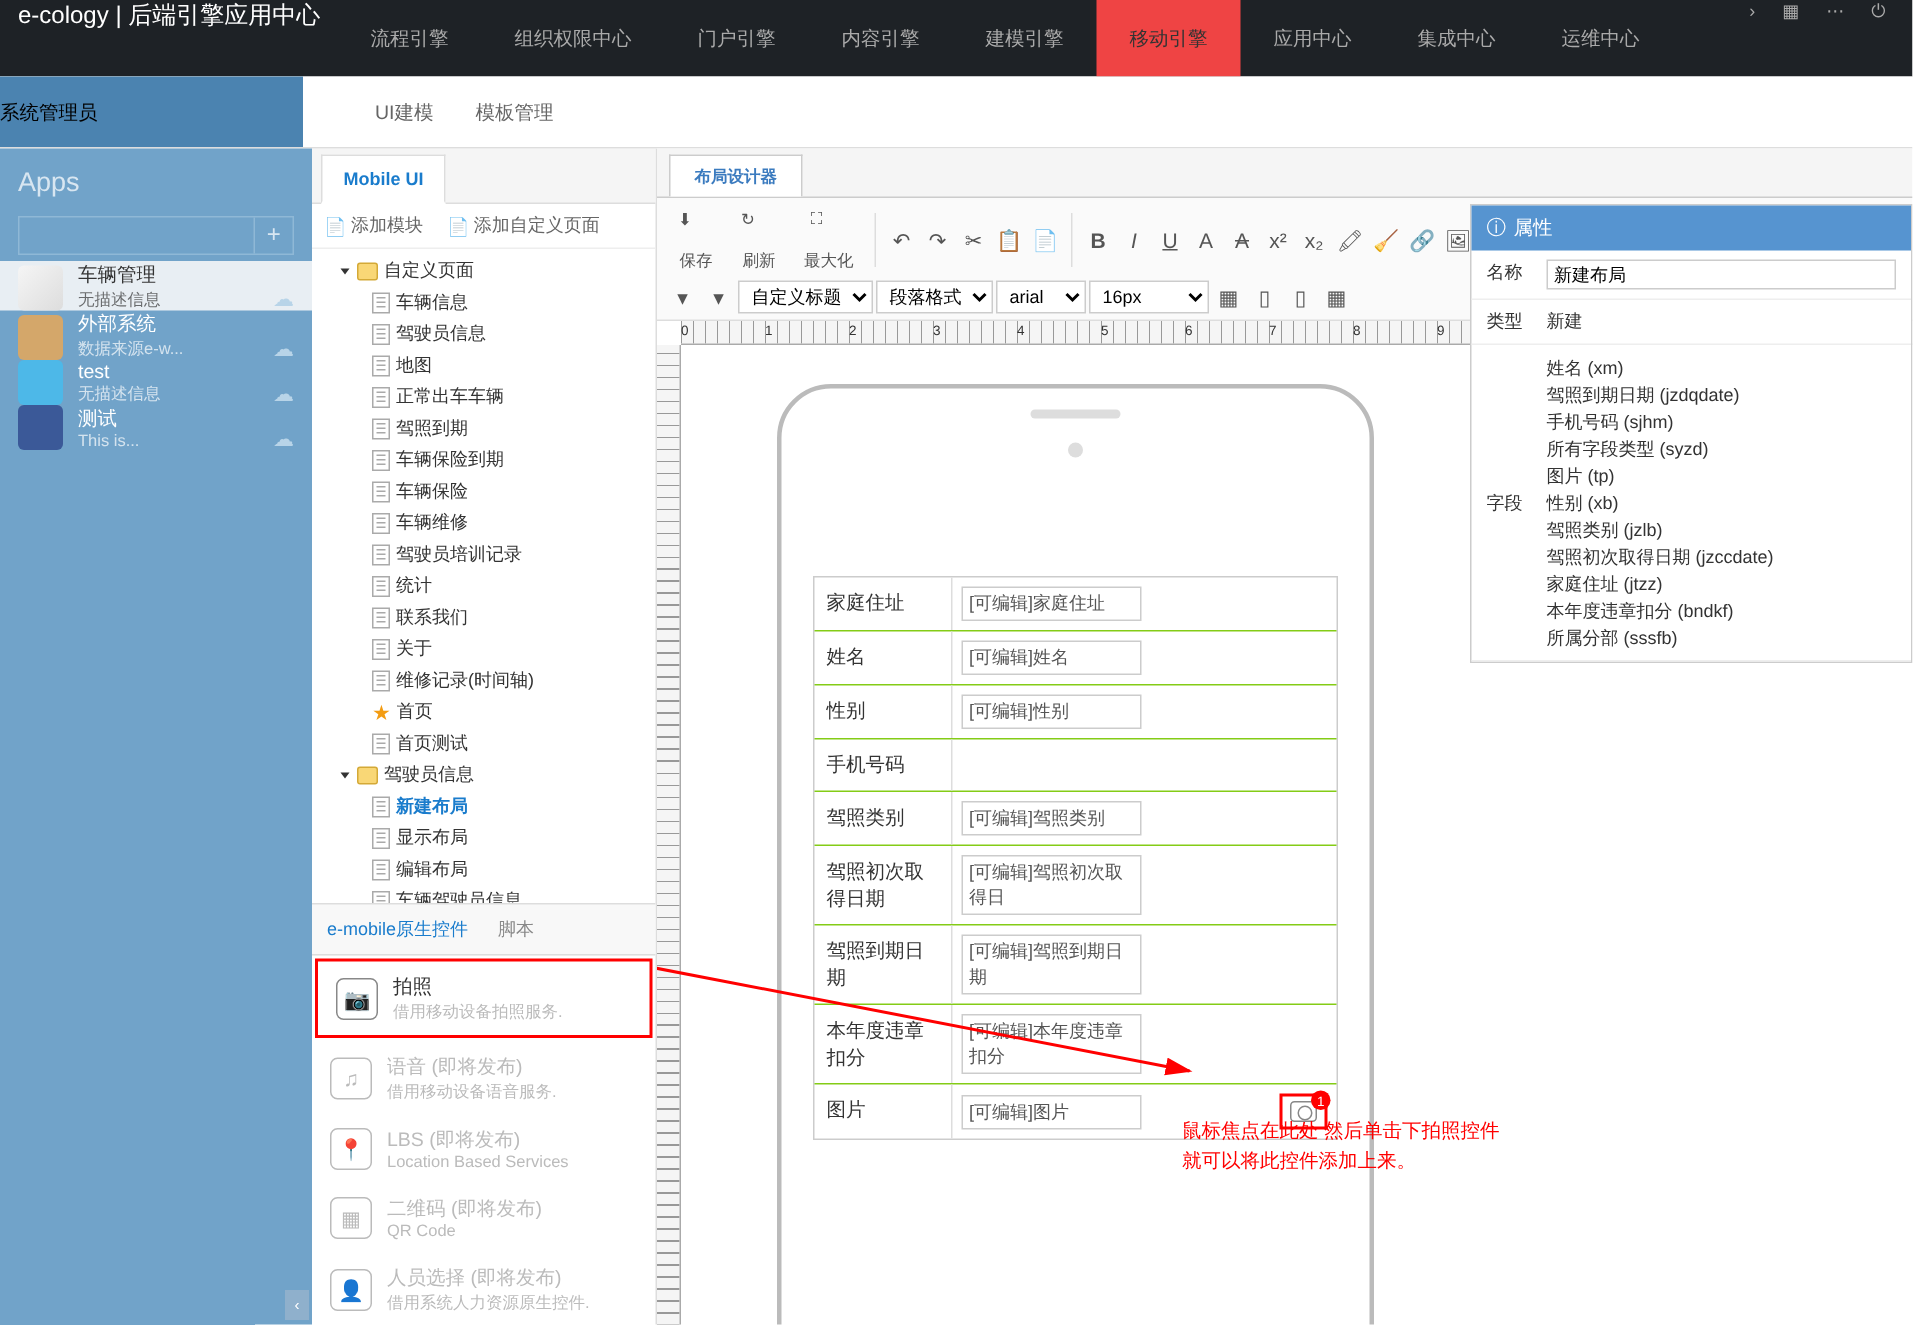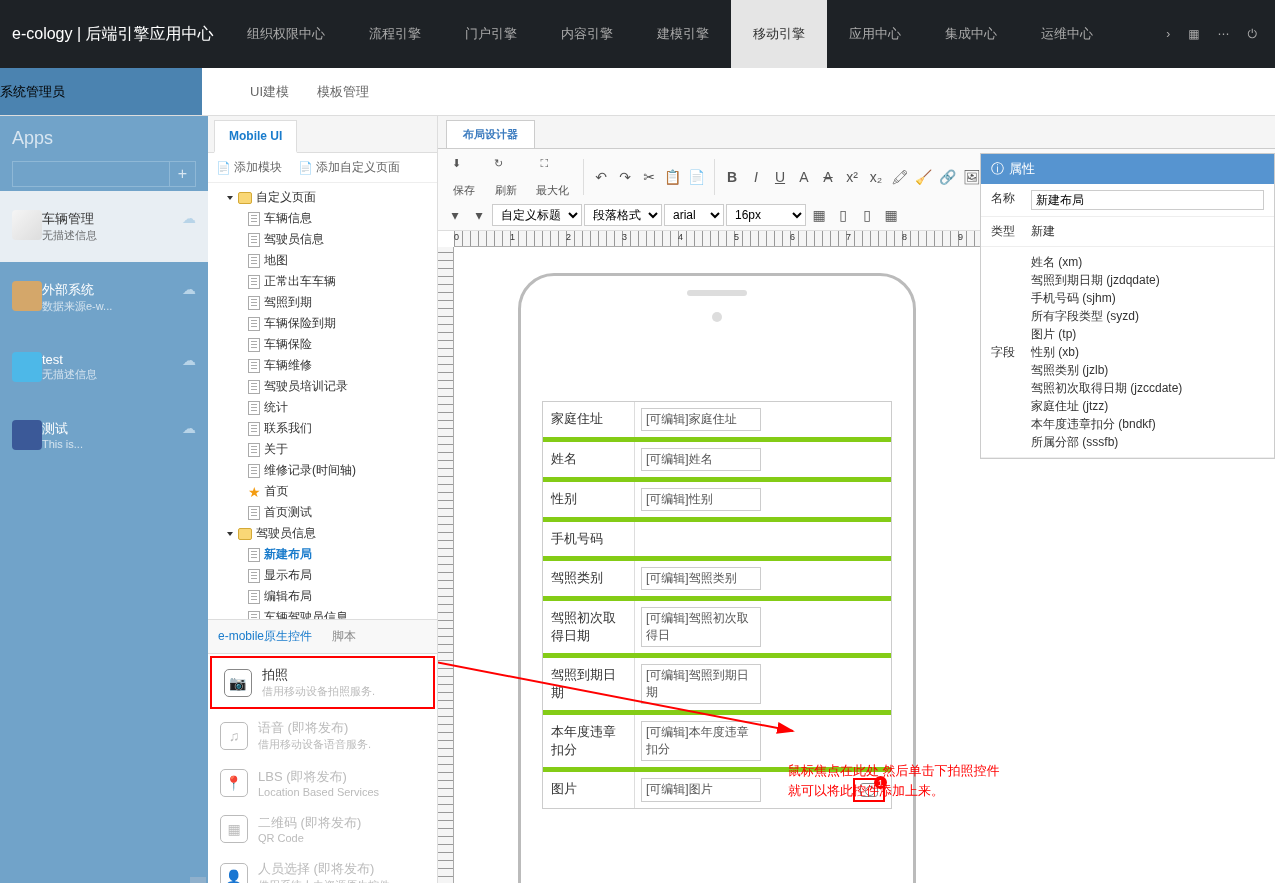--- a/index.html
+++ b/index.html
@@ -1,31 +1,31 @@
 <!DOCTYPE html>
 <html><head>
 <meta charset="utf-8">
 <style>
 * { margin:0;padding:0;box-sizing:border-box;font-family:Arial,"Microsoft YaHei",sans-serif; }
 body { width:1275px;height:883px;overflow:hidden;background:#fff;font-size:12px;color:#333; }
-.topbar{height:68px;background:#1e2226;display:flex;align-items:center;color:#ccc}
+.topbar{height:51px;background:#1e2226;display:flex;align-items:flex-start;color:#ccc}
 .logo{width:225px;padding-left:12px;font-size:16px;color:#fff}
 .topnav{display:flex;flex:1;height:100%}
 .topnav div{padding:0 22px;display:flex;align-items:center;cursor:pointer;font-size:13px;color:#aaa;position:relative}
-.topnav div.active{background:#e5e5e5;color:#333}
+.topnav div.active{background:#ef4444;color:#333}
 .topright{display:flex;align-items:center;gap:18px;padding-right:18px;color:#aaa}
 .subbar{height:48px;background:#fff;border-bottom:1px solid #ddd;display:flex;align-items:center;padding-left:250px}
 .subbar div{margin-right:28px;color:#666;cursor:pointer;font-size:13px}
 .main{display:flex;height:785px}
 .side{width:208px;background:#71a3c9;color:#fff}
 .apps-h{padding:12px;color:#d8e6f1;font-size:18px}
 .addbox{height:26px;border:1px solid #8fb8d6;margin:0 12px 4px;display:flex}
 .addbox span:first-child{flex:1}
 .addbox span:last-child{width:26px;display:flex;align-items:center;justify-content:center;border-left:1px solid #8fb8d6;color:#d8e6f1;font-size:16px}
-.app{display:flex;align-items:flex-start;padding:19px 12px;position:relative}
+.app{display:flex;align-items:flex-end;padding:0 12px;gap:10px;position:relative}
 .app.active{background:#e8eef3;color:#333}
 .app .ic{width:30px;height:30px;border-radius:4px;display:flex;align-items:center;justify-content:center;font-size:16px}
 .app .txt{flex:1}
 .app .txt .t{font-size:13px}
 .app .txt .s{font-size:11px;opacity:.7}
 .app .cloud{color:#b8d4e8;font-size:14px}
 .panel{width:230px;border-right:1px solid #ddd;display:flex;flex-direction:column}
 .ptabs{display:flex;border-bottom:1px solid #ddd;background:#f5f5f5}
 .ptab{padding:8px 14px;font-size:12px;color:#1a7ccc;border:1px solid #ddd;border-bottom:2px solid #fff;margin-bottom:-1px;margin-left:6px;margin-top:4px;background:#fff;font-weight:bold}
 .padd{display:flex;padding:6px 8px;border-bottom:1px solid #eee;gap:16px;color:#666}
@@ -64,24 +64,24 @@
 .vline{width:1px;height:36px;background:#ddd;margin:0 4px}
 .srcbtn{margin-left:auto;display:flex;flex-direction:column;align-items:center;padding:4px 12px;cursor:pointer}
 .canvas{flex:1;background:#fff;position:relative;overflow:hidden}
 .ruler-h{position:absolute;top:0;left:16px;right:0;height:16px;background:repeating-linear-gradient(90deg,#999 0,#999 1px,#f5f5f5 1px,#f5f5f5 8px);border-bottom:1px solid #aaa;font-size:9px}
 .ruler-v{position:absolute;top:16px;left:0;width:16px;bottom:0;background:repeating-linear-gradient(0deg,#999 0,#999 1px,#f5f5f5 1px,#f5f5f5 8px);border-right:1px solid #aaa}
 .ruler-h span{position:absolute;top:1px;font-size:9px;color:#333}
 .phone{position:absolute;top:42px;left:80px;width:398px;height:700px;border:3px solid #bbb;border-radius:36px;background:#fff}
 .phone:before{content:"";position:absolute;top:14px;left:50%;transform:translateX(-50%);width:60px;height:6px;background:#ddd;border-radius:3px}
 .phone .dot{position:absolute;top:36px;left:50%;transform:translateX(-50%);width:10px;height:10px;background:#ddd;border-radius:50%}
 .form{position:absolute;top:170px;left:104px;width:350px;border:1px solid #ccc}
-.form .row{display:flex;border-bottom:5px solid #84cc16}
+.form .row{display:flex;border-bottom:1px solid #84cc16}
 .form .row:last-child{border-bottom:none}
 .form .lbl{width:92px;padding:8px;font-size:13px;border-right:1px solid #ddd}
-.form .val{flex:1;padding:6px;display:flex;gap:6px}
+.form .val{flex:1;padding:6px;display:flex;align-items:center;gap:6px}
 .form .inp{border:1px solid #ccc;padding:2px 4px;font-size:12px;background:#fff;width:120px;color:#555}
 .cam{border:2px solid red;padding:3px 5px;display:flex;align-items:center;position:relative;margin-left:auto}
 .cam .cicon{width:18px;height:14px;border:1.5px solid #888;border-radius:3px;position:relative}
 .cam .cicon:after{content:"";position:absolute;top:2px;left:4px;width:8px;height:8px;border:1.5px solid #888;border-radius:50%}
 .cam .badge{position:absolute;top:-4px;right:-4px;width:13px;height:13px;background:red;color:#fff;border-radius:50%;font-size:9px;display:flex;align-items:center;justify-content:center}
 .hint{position:absolute;top:530px;left:350px;color:red;font-size:13px;line-height:1.5}
 .arrow-line{position:absolute;pointer-events:none}
 .props{position:absolute;top:37px;right:0;width:295px;border:1px solid #ccc;background:#fff;z-index:5}
 .props-h{background:#5694d0;color:#fff;padding:6px 10px;font-size:13px;display:flex;align-items:center;gap:5px}
 .prow{display:flex;padding:6px 10px;border-bottom:1px solid #eee}
@@ -90,22 +90,22 @@
 .prow input{width:100%;border:1px solid #ccc;padding:2px 4px;font-size:12px}
 .flist{font-size:12px;line-height:1.5}
 .collapser{position:absolute;bottom:4px;right:2px;width:16px;height:20px;background:#8fb0cc;display:flex;align-items:center;justify-content:center;color:#fff;font-size:10px;cursor:pointer}
 </style>
 </head>
 <body>
 
 <div class="topbar">
   <div class="logo">e-cology | 后端引擎应用中心</div>
   <div class="topnav" id="topnav">
+      <div>流程引擎</div>
       <div>组织权限中心</div>
-      <div>流程引擎</div>
       <div>门户引擎</div>
       <div>内容引擎</div>
       <div>建模引擎</div>
       <div class="active">移动引擎</div>
       <div>应用中心</div>
       <div>集成中心</div>
       <div>运维中心</div>
     </div>
   <div class="topright">
     <span>›</span>

